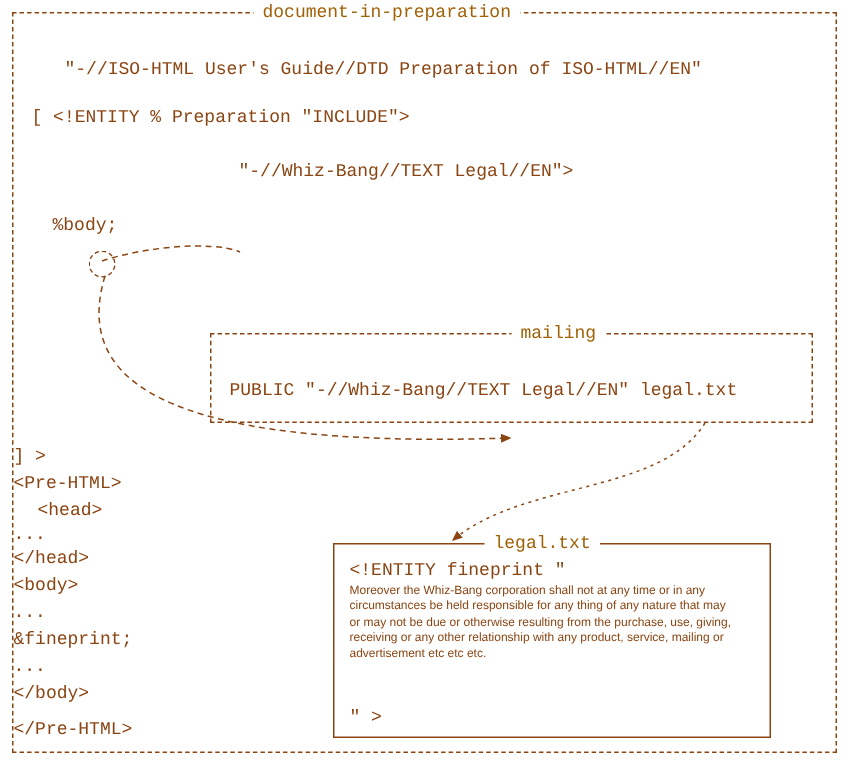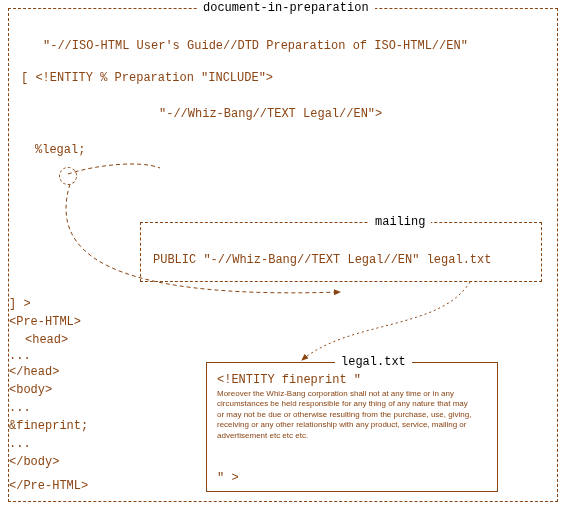--- a/index.html
+++ b/index.html
@@ -19,44 +19,43 @@
   top: 8px;
   width: 548px;
   height: 492px;
   border: 1px dashed #8B4513;
   color: #8B4513;
 }
 .box-label {
   position: absolute;
   background: #fff;
   padding: 0 6px;
-  color: #000000;
+  color: #a16207;
   font-family: "Courier New", monospace;
-  margin-left: 28px;
 }
 .main-label {
   top: -8px;
   left: 160px;
 }
 .catalog-box {
   position: absolute;
   left: 140px;
   top: 222px;
   width: 400px;
   height: 58px;
   border: 1px dashed #8B4513;
   background: #fff;
 }
 .catalog-label {
   top: -8px;
   left: 200px;
 }
 .legal-box {
   position: absolute;
-  left: 206px;
+  left: 222px;
   top: 362px;
   width: 290px;
   height: 128px;
   border: 1px solid #8B4513;
   background: #fff;
 }
 .legal-label {
   top: -8px;
   left: 100px;
 }
@@ -88,21 +87,21 @@
 </style>
 </head>
 <body>
 
 <div class="main-box">
   <div class="box-label main-label">document-in-preparation</div>
 
   <div class="code-line" style="left:34px;top:30px">"-//ISO-HTML User's Guide//DTD Preparation of ISO-HTML//EN"</div>
   <div class="code-line" style="left:12px;top:62px">[ &lt;!ENTITY % Preparation "INCLUDE"&gt;</div>
   <div class="code-line" style="left:150px;top:98px">"-//Whiz-Bang//TEXT Legal//EN"&gt;</div>
-  <div class="code-line" style="left:26px;top:134px">%legal;</div>
+  <div class="code-line" style="left:26px;top:134px">%body;</div>
 
   <div class="code-line" style="left:0px;top:288px">] &gt;</div>
   <div class="code-line" style="left:0px;top:306px">&lt;Pre-HTML&gt;</div>
   <div class="code-line" style="left:16px;top:324px">&lt;head&gt;</div>
   <div class="code-line" style="left:0px;top:340px">...</div>
   <div class="code-line" style="left:0px;top:356px">&lt;/head&gt;</div>
   <div class="code-line" style="left:0px;top:374px">&lt;body&gt;</div>
   <div class="code-line" style="left:0px;top:392px">...</div>
   <div class="code-line" style="left:0px;top:410px">&amp;fineprint;</div>
   <div class="code-line" style="left:0px;top:428px">...</div>

